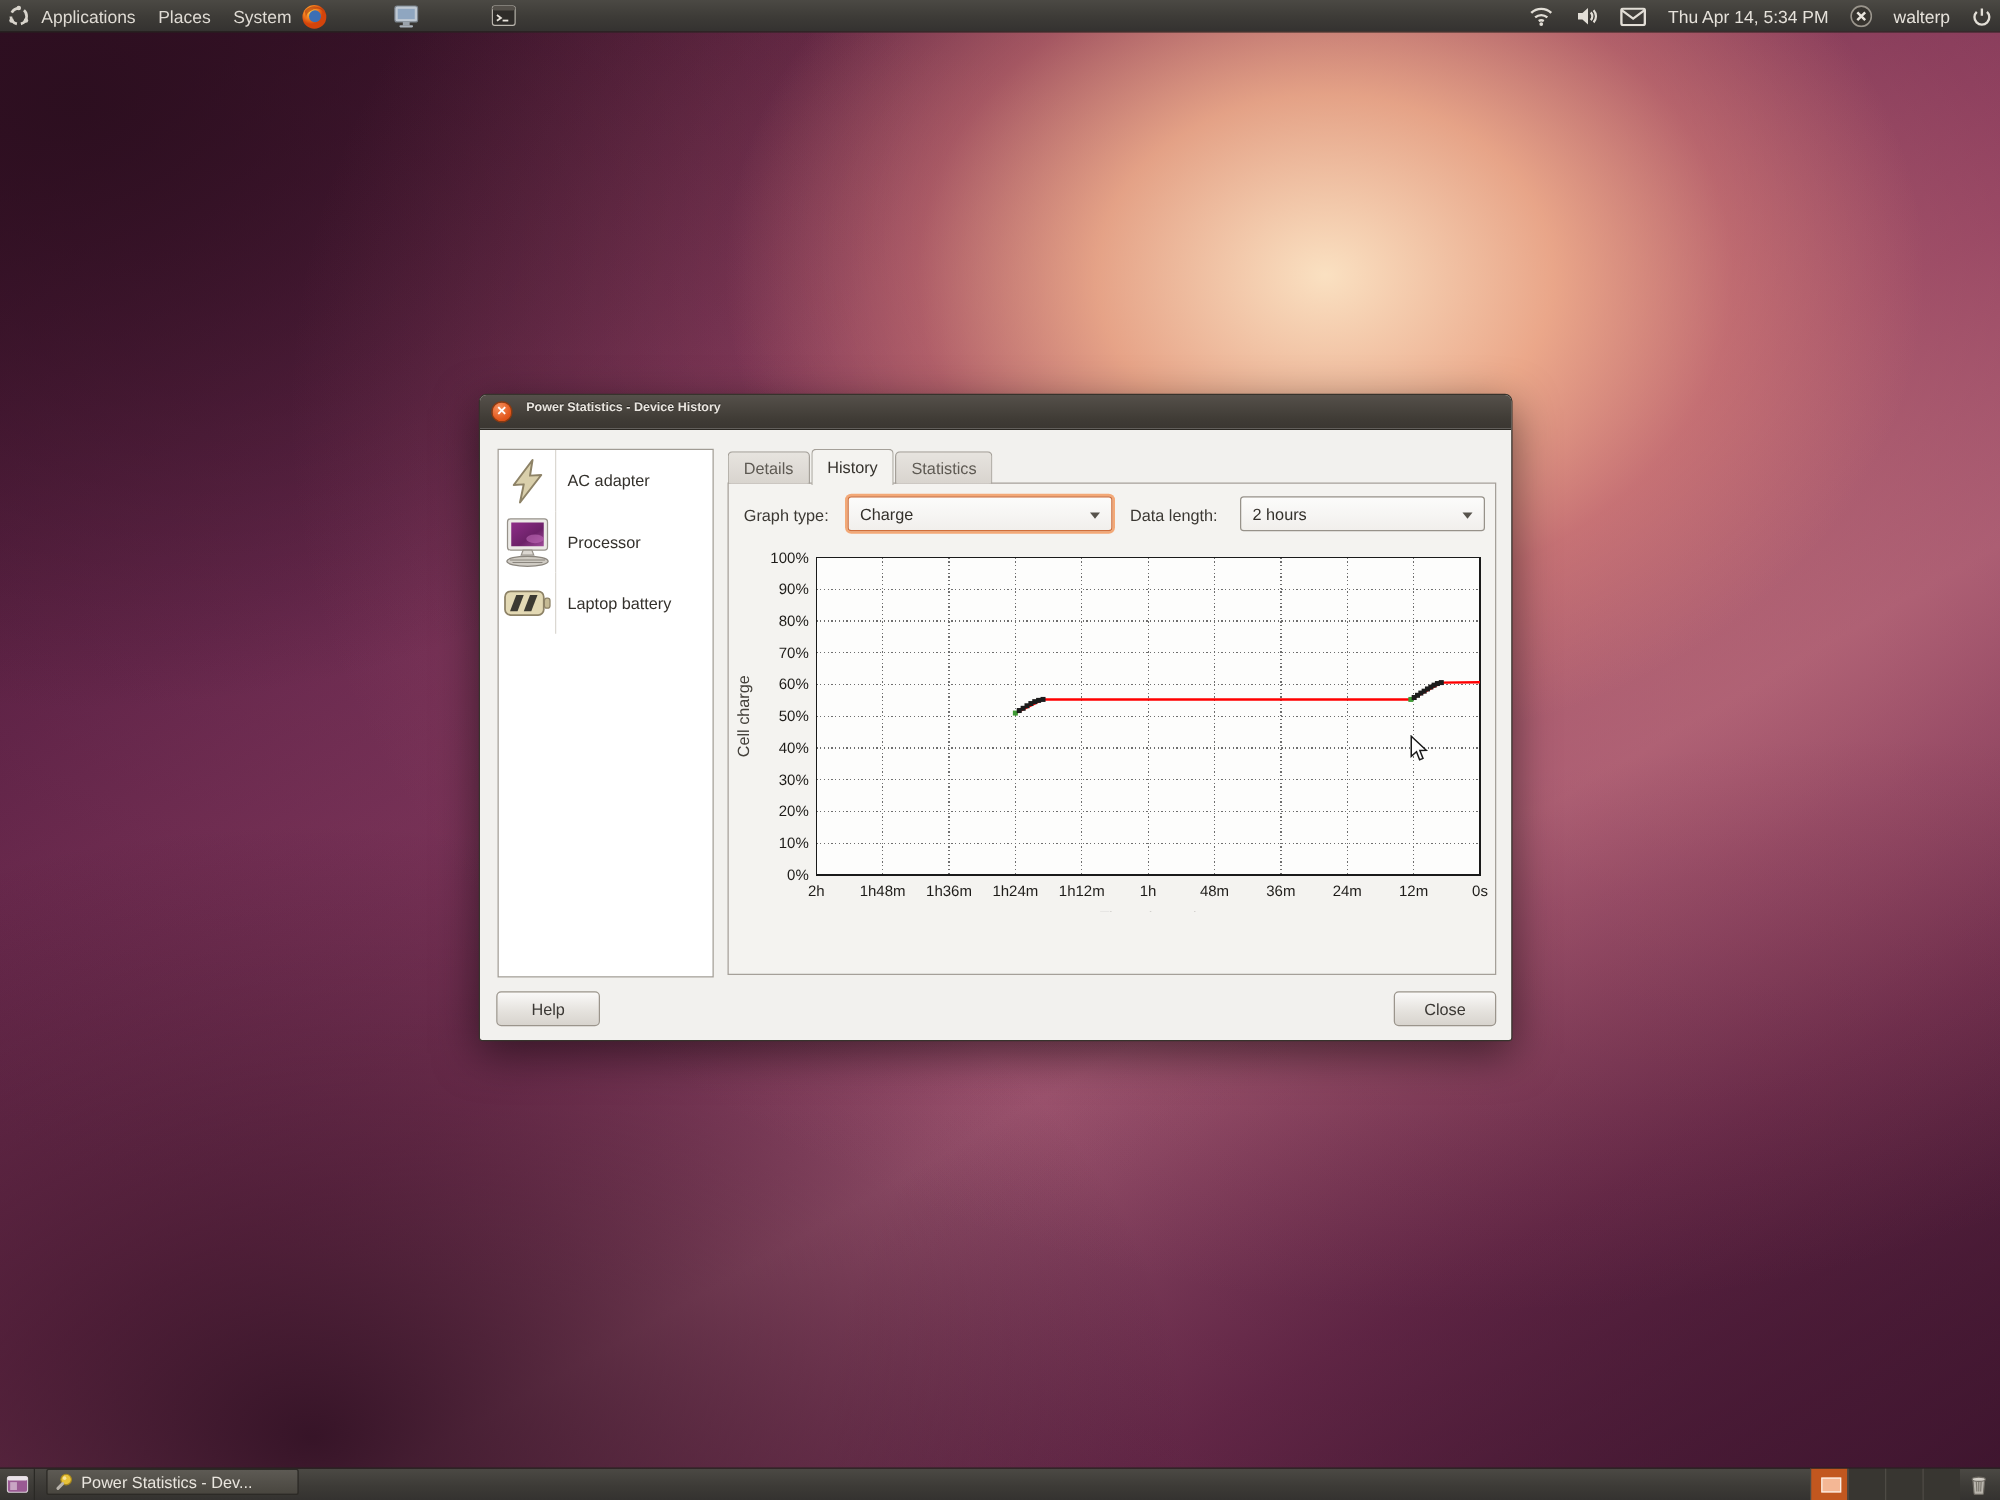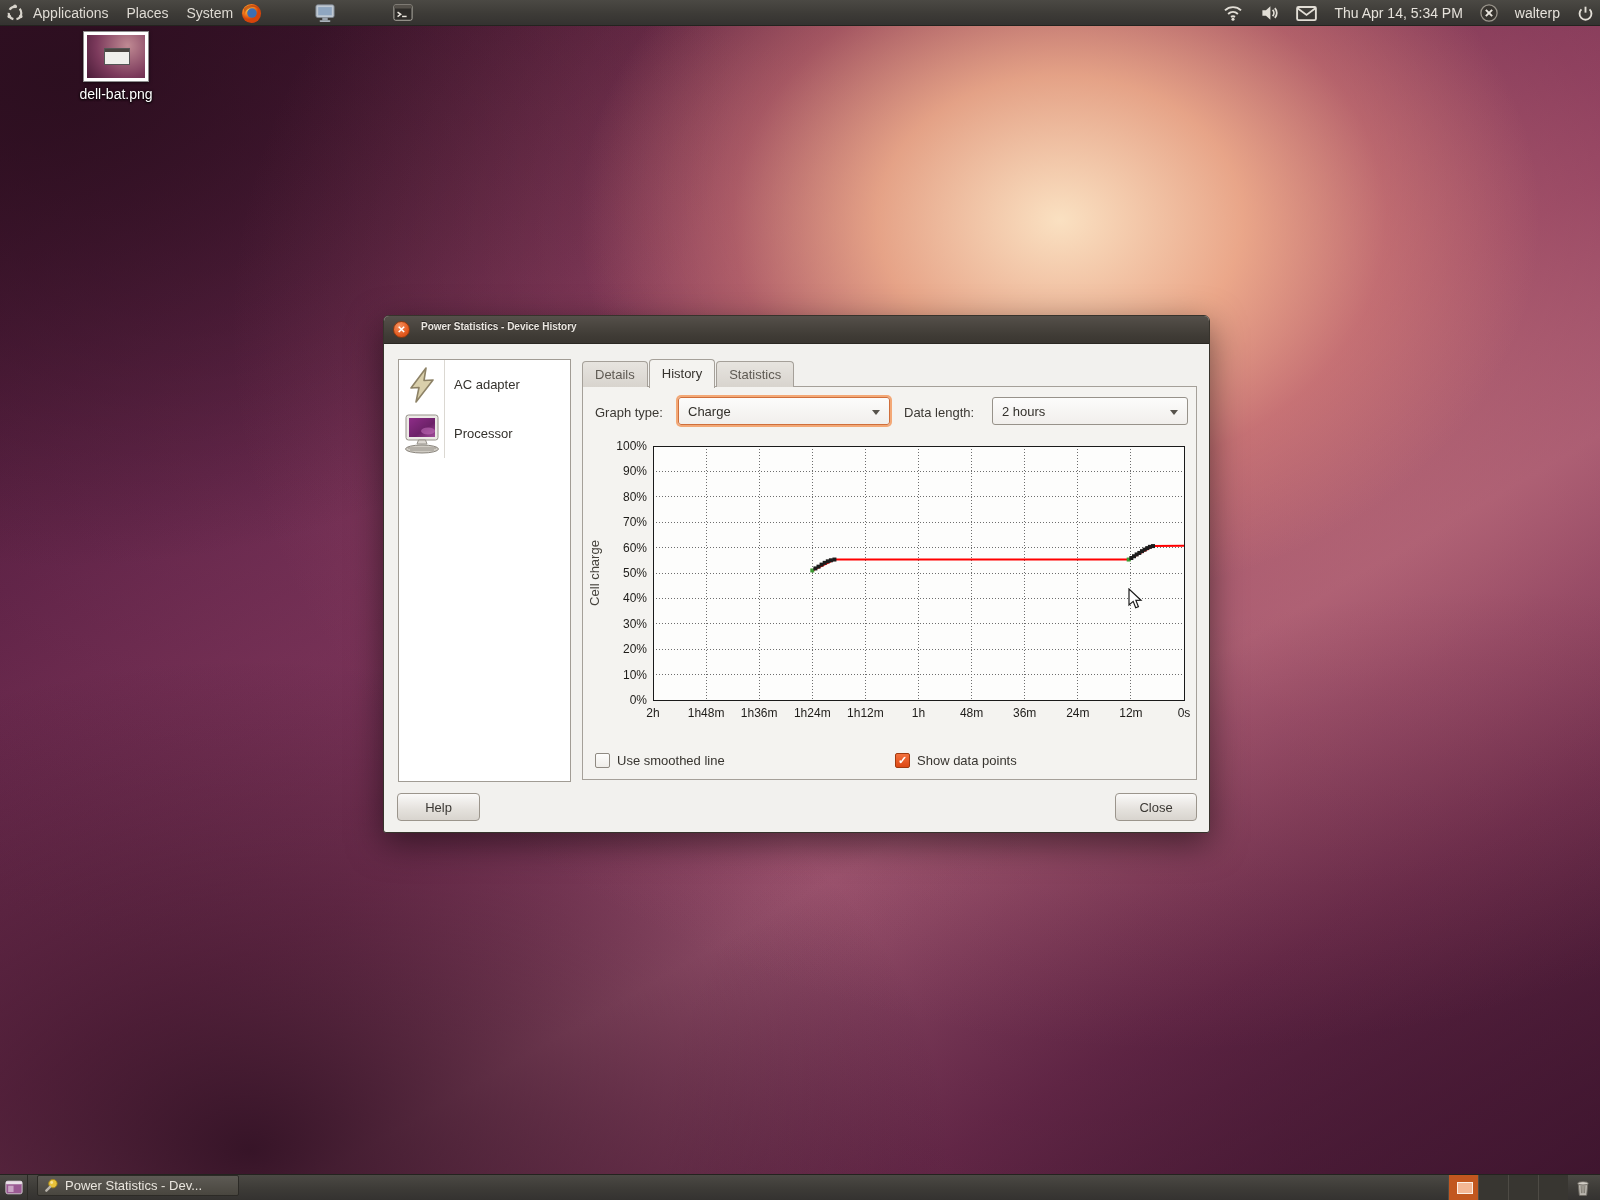--- a/index.html
+++ b/index.html
@@ -185,28 +185,20 @@
       <span class="username">walterp</span>
       <span class="panel-icon">
         <svg width="17" height="17" viewBox="0 0 20 20">
             <path d="M5.2 5.2 A7 7 0 1 0 14.8 5.2" stroke="#e2ded6" stroke-width="2.2" fill="none"></path>
             <line x1="10" y1="2" x2="10" y2="9" stroke="#e2ded6" stroke-width="2.2"></line>
           </svg>
       </span>
     </div>
   </div>
 
-  <div class="desktop-icon">
-    <div class="thumb">
-      <div class="thumb-img">
-          <div class="thumb-win"></div>
-        </div>
-    </div>
-    <div class="icon-label">dell-bat.png</div>
-  </div>
 
   <div class="window">
     <div class="titlebar">
       <div class="close-btn">✕</div>
       <div class="win-title">Power Statistics - Device History</div>
     </div>
 
     <div class="sidebar" id="device-list">
         <div class="device-item">
           <div class="device-icon-cell">
@@ -228,20 +220,31 @@
               </defs>
               <rect x="4" y="2" width="32" height="25" rx="2.5" fill="#eceae6" stroke="#97928a"></rect>
               <rect x="7" y="5" width="26" height="19" fill="url(#scr)"></rect>
               <ellipse cx="26" cy="18" rx="7" ry="3.5" fill="#c06ab8" opacity="0.6"></ellipse>
               <path d="M16.5 27 h7 l1.5 4 h-10 Z" fill="#dcd8d2" stroke="#97928a"></path>
               <ellipse cx="20" cy="36" rx="16.5" ry="4" fill="#cfcbc3" stroke="#8a857d"></ellipse>
               <path d="M6 35 h28 M8 37 h24" stroke="#8a857d" stroke-width="0.8"></path>
             </svg>
           </div>
           <div class="device-label">Processor</div>
+        </div>
+        <div class="device-item">
+          <div class="device-icon-cell">
+            <svg width="40" height="26" viewBox="0 0 40 26">
+              <rect x="2" y="3" width="31" height="19" rx="4.5" fill="#e3d9b4" stroke="#8d8266" stroke-width="1.4"></rect>
+              <rect x="33.5" y="8.5" width="4.5" height="8" rx="2" fill="#c5ba94" stroke="#8d8266"></rect>
+              <path d="M11 6 L17 6 L12 19 L6 19 Z" fill="#3c3a32"></path>
+              <path d="M22 6 L28 6 L23 19 L17 19 Z" fill="#3c3a32"></path>
+            </svg>
+          </div>
+          <div class="device-label">Laptop battery</div>
         </div>
       </div>
 
     <div class="tabs" id="tab-bar">
         <div class="tab">Details</div>
         <div class="tab active">History</div>
         <div class="tab">Statistics</div>
       </div>
 
     <div class="page">
@@ -317,30 +320,20 @@
             <rect x="556.9625" y="120.156" width="4" height="4" fill="#1c1c1c"></rect>
             <rect x="559.6175" y="118.63199999999998" width="4" height="4" fill="#1c1c1c"></rect>
             <rect x="562.2725" y="117.108" width="4" height="4" fill="#1c1c1c"></rect>
             <rect x="564.9275" y="115.83800000000001" width="4" height="4" fill="#1c1c1c"></rect>
             <rect x="568.025" y="115.07600000000001" width="4" height="4" fill="#1c1c1c"></rect>
             <text x="0" y="0" text-anchor="middle" font-size="13" fill="#45423c" font-family="Liberation Sans, sans-serif" transform="translate(16,144) rotate(-90)">Cell charge</text>
             <text x="335.5" y="309" text-anchor="middle" font-size="13" fill="#45423c" font-family="Liberation Sans, sans-serif">Time elapsed</text>
           </svg>
       </div>
 
-      <div class="options-row" id="options-row">
-          <div class="option" style="left: 12px;">
-            <div class="cb-box"></div>
-            <span class="option-label">Use smoothed line</span>
-          </div>
-          <div class="option" style="left: 312px;">
-            <div class="cb-box checked">✓</div>
-            <span class="option-label">Show data points</span>
-          </div>
-        </div>
     </div>
 
     <div class="btn" id="help-btn">Help</div>
     <div class="btn" id="close-btn2">Close</div>
   </div>
 
   <div class="panel bottom-panel">
     <div class="show-desktop">
       <svg width="18" height="15" viewBox="0 0 20 16">
           <rect x="1" y="1" width="18" height="14" rx="2" fill="#9a5a93" stroke="#d8cfd6"></rect>

